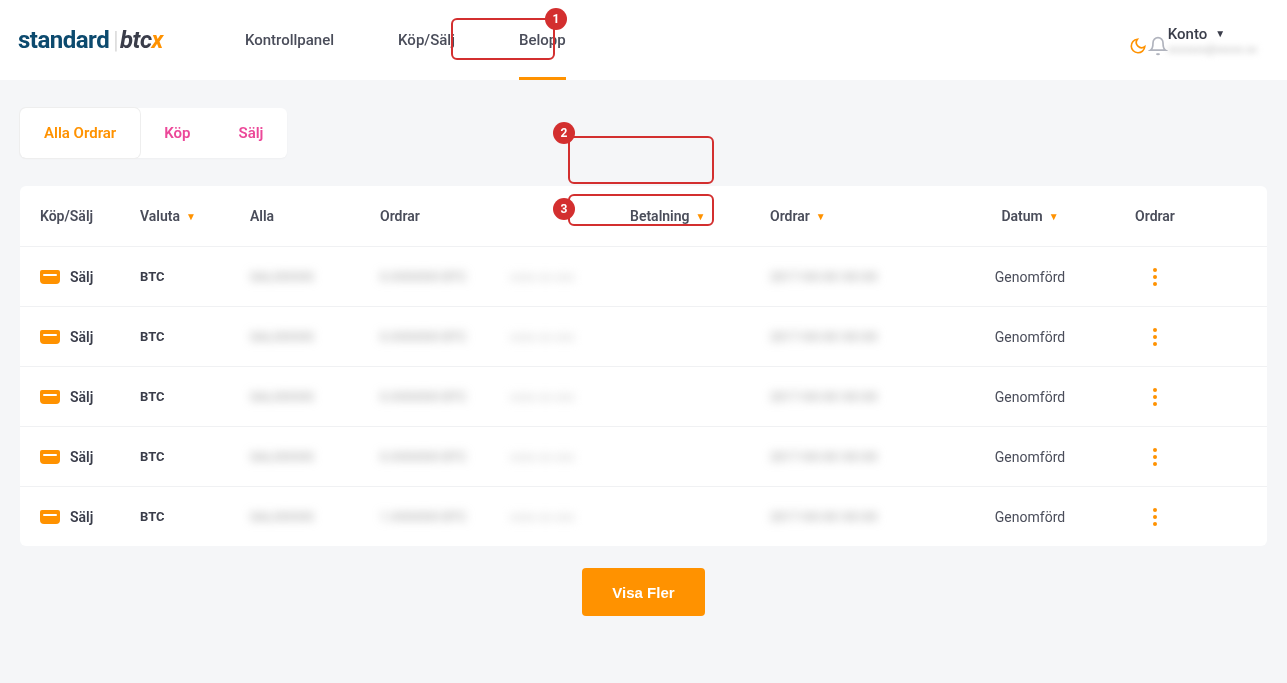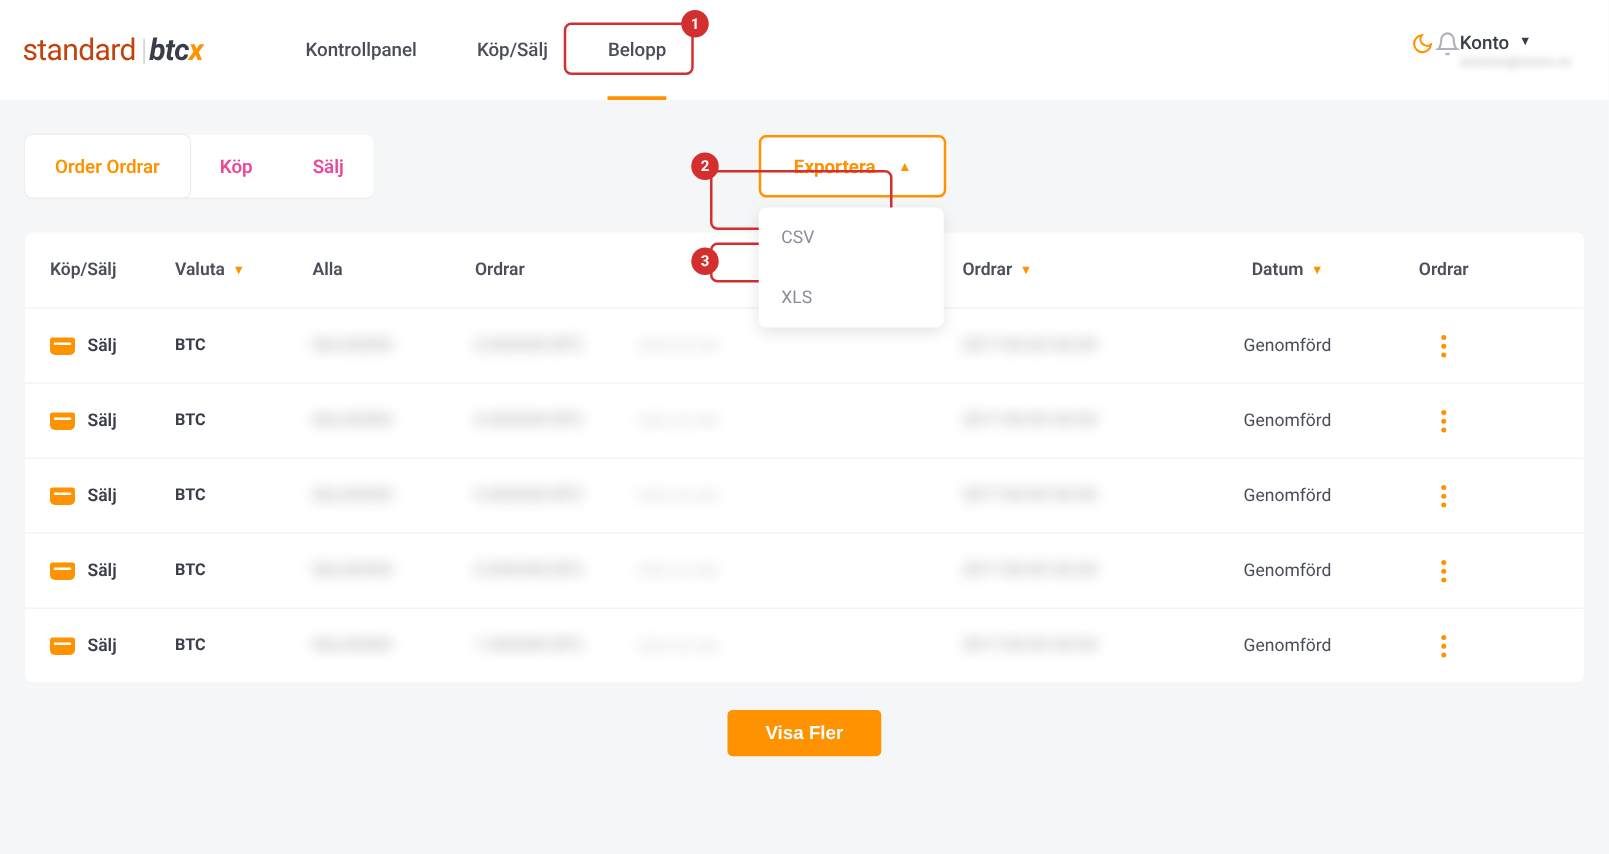--- a/index.html
+++ b/index.html
@@ -1,26 +1,26 @@
 <!DOCTYPE html>
 <html><head>
 <meta charset="utf-8">
 <style>
 * { margin:0; padding:0; box-sizing:border-box; }
 body { font-family:-apple-system,BlinkMacSystemFont,"Segoe UI",Roboto,sans-serif; background:#f5f6f8; width:1287px; height:683px; overflow:hidden; color:#3a3d4a; }
 .header { background:#fff; height:80px; display:flex; align-items:center; padding:0 30px 0 18px; }
 .logo { display:flex; align-items:baseline; font-size:24px; font-weight:600; letter-spacing:-0.5px; }
-.logo-standard { color:#c2410c; font-weight:400; }
+.logo-standard { color:#0c4a6e; font-weight:700; }
 .logo-sep { color:#d0d0d0; font-weight:300; margin:0 2px 0 4px; }
 .logo-btc { color:#3a3d4a; font-style:italic; font-weight:700; }
 .logo-x { color:#ff9200; font-style:italic; font-weight:700; }
-.nav { display:flex; margin-left:58px; gap:0; }
+.nav { display:flex; margin-left:58px; gap:16px; }
 .nav-item { padding:0 24px; height:80px; display:flex; align-items:center; color:#4a4d5a; font-size:15px; font-weight:500; cursor:pointer; position:relative; }
 .nav-item.active::after { content:''; position:absolute; bottom:0; left:24px; right:24px; height:3px; background:#ff9200; }
-.header-right { margin-left:auto; display:flex; align-items:flex-start; }
+.header-right { margin-left:auto; display:flex; align-items:flex-end; }
 .icon-btn { width:20px; height:20px; display:flex; align-items:center; justify-content:center; cursor:pointer; }
 .acct { display:flex; flex-direction:column; align-items:flex-start; cursor:pointer; }
 .acct-top { display:flex; align-items:center; gap:8px; font-size:15px; color:#3a3d4a; font-weight:500; }
 .acct-sub { font-size:11px; color:#bbb; filter:blur(3px); }
 .chev { font-size:10px; color:#3a3d4a; }
 
 .page { padding:28px 20px; position:relative; }
 .toolbar { display:flex; align-items:center; gap:10px; margin-bottom:28px; position:relative; }
 .tabs { display:flex; background:#fff; border-radius:6px; overflow:visible; height:50px; box-shadow:0 1px 2px rgba(0,0,0,0.03); }
 .tab { padding:0 24px; display:flex; align-items:center; font-size:15px; font-weight:600; color:#ec4899; cursor:pointer; }
@@ -41,21 +41,21 @@
 .cell-type { display:flex; align-items:center; gap:10px; font-weight:600; color:#3a3d4a; }
 .sell-icon { width:20px; height:14px; background:#ff9200; border-radius:2px 2px 4px 4px; position:relative; }
 .sell-icon::before { content:''; position:absolute; top:4px; left:3px; right:3px; height:2px; background:#fff; border-radius:1px; }
 .cell-currency { font-weight:700; color:#3a3d4a; font-size:13px; }
 .blur { filter:blur(5px); color:#999; font-size:13px; }
 .blur.light { color:#ccc; }
 .cell-status { text-align:center; color:#4a4d5a; }
 .cell-tools { display:flex; justify-content:center; }
 .dots { width:18px; height:18px; display:flex; flex-direction:column; justify-content:center; align-items:center; gap:3px; cursor:pointer; }
 .dots span { width:4px; height:4px; background:#ff9200; border-radius:50%; }
-.show-more { margin:22px auto 0; display:block; background:#ff9200; color:#fff; border:none; border-radius:4px; height:37px; padding:0 30px; font-size:15px; font-weight:600; cursor:pointer; }
+.show-more { margin:22px auto 0; display:block; background:#ff9200; color:#fff; border:none; border-radius:4px; height:48px; padding:0 30px; font-size:15px; font-weight:600; cursor:pointer; }
 .annot-box { position:absolute; border:2px solid #d32f2f; border-radius:6px; pointer-events:none; }
 .annot-badge { position:absolute; width:22px; height:22px; background:#d32f2f; color:#fff; border-radius:50%; display:flex; align-items:center; justify-content:center; font-size:12px; font-weight:700; z-index:21; }
 </style>
 </head>
 <body>
 
 <div class="header">
   <div class="logo">
     <span class="logo-standard">standard</span>
     <span class="logo-sep">|</span>
@@ -85,33 +85,23 @@
         <span class="chev">▼</span>
       </div>
       <span class="acct-sub">xxxxxxx@xxxxx.xx</span>
     </div>
   </div>
 </div>
 
 <div class="page">
   <div class="toolbar">
     <div class="tabs">
-      <div class="tab active">Order Ordrar</div>
+      <div class="tab active">Alla Ordrar</div>
       <div class="tab">Köp</div>
       <div class="tab">Sälj</div>
-    </div>
-    <div class="export-wrap">
-      <div class="export-btn">
-        <span>Exportera</span>
-        <span style="font-size:11px;">▲</span>
-      </div>
-      <div class="export-menu">
-        <div class="export-opt">CSV</div>
-        <div class="export-opt">XLS</div>
-      </div>
     </div>
   </div>
 
   <div class="table">
     <div class="thead">
       <div class="th">
           <span>Köp/Sälj</span>
         </div>
       <div class="th">
           <span>Valuta</span>

